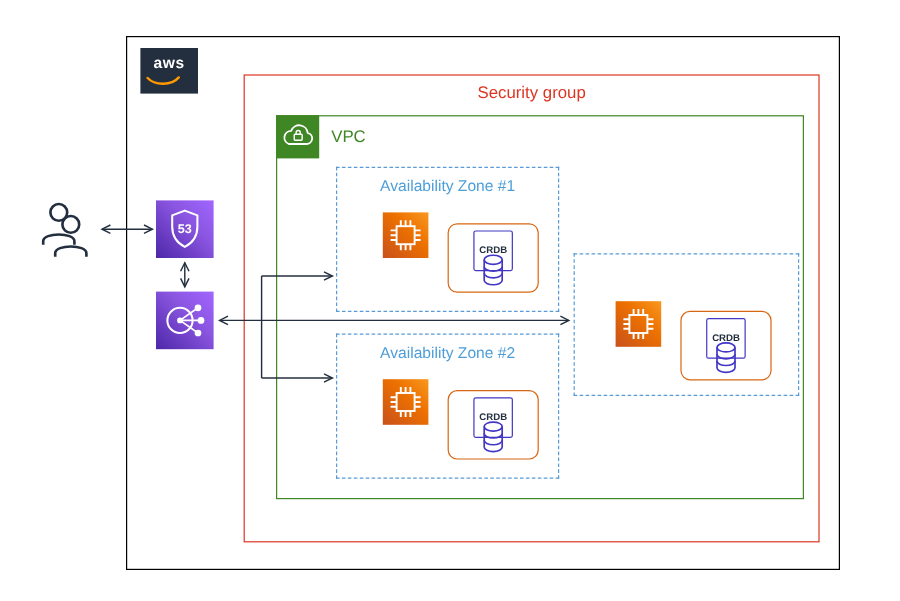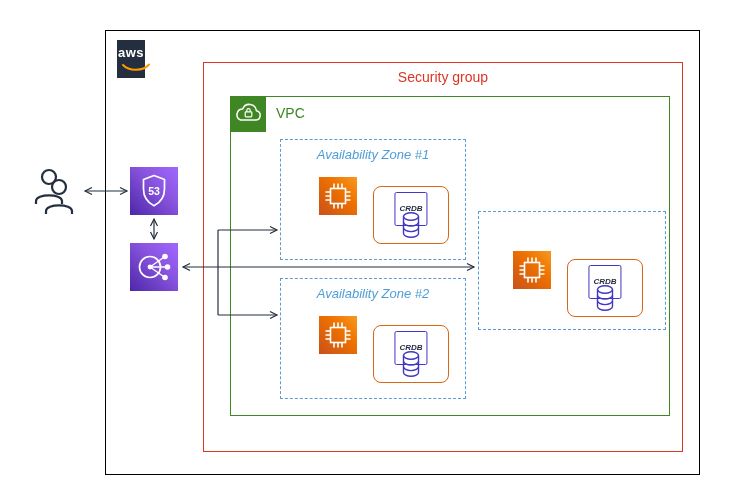--- a/index.html
+++ b/index.html
@@ -11,26 +11,26 @@
 
   
   .aws-box{position:absolute;left:105px;top:30px;width:595px;height:445px;border:1.5px solid #000000;}
   .sg-box{position:absolute;left:203px;top:62px;width:480px;height:390px;border:1px solid #DD3522;padding-left:31px;}
   .sg-label{position:absolute;top:6px;left:0;width:100%;text-align:center;color:#DD3522;font-size:14px;}
   .vpc-box{position:absolute;left:230px;top:96px;width:440px;height:320px;border:1px solid #3F8624;}
   .vpc-icon{position:absolute;left:230px;top:96px;width:36px;height:36px;background:#3F8624;display:flex;align-items:center;justify-content:center;}
   .vpc-label{position:absolute;left:276px;top:105px;color:#3F8624;font-size:14px;}
 
   
-  .aws-logo{position:absolute;left:117px;top:40px;width:28px;height:38px;background:#232F3E;}
+  .aws-logo{position:absolute;left:117px;top:40px;width:48px;height:38px;background:#232F3E;}
   .aws-logo-text{position:absolute;top:5px;left:0;width:100%;text-align:center;color:#ffffff;font-size:13px;font-weight:bold;letter-spacing:0.5px;}
   .aws-smile{position:absolute;left:0;bottom:3px;width:38px;height:13px;}
 
   
-  .az{position:absolute;border:1.5px dashed #5B9BD5;font-style:italic;}
+  .az{position:absolute;border:1.5px dashed #5B9BD5;}
   .az1{left:280px;top:139px;width:186px;height:121px;}
   .az2{left:280px;top:278px;width:186px;height:121px;}
   .az3{left:478px;top:211px;width:188px;height:119px;}
   .az-label{position:absolute;top:7px;left:0;width:100%;text-align:center;color:#4D9ED8;font-size:13px;}
 
   
   .ec2-icon{position:absolute;left:38px;top:37px;width:38px;height:38px;
     background:linear-gradient(45deg,#C8511B 0%,#ED7100 60%,#F89820 100%);}
   .az3 .ec2-icon{left:34px;top:39px;}
 

